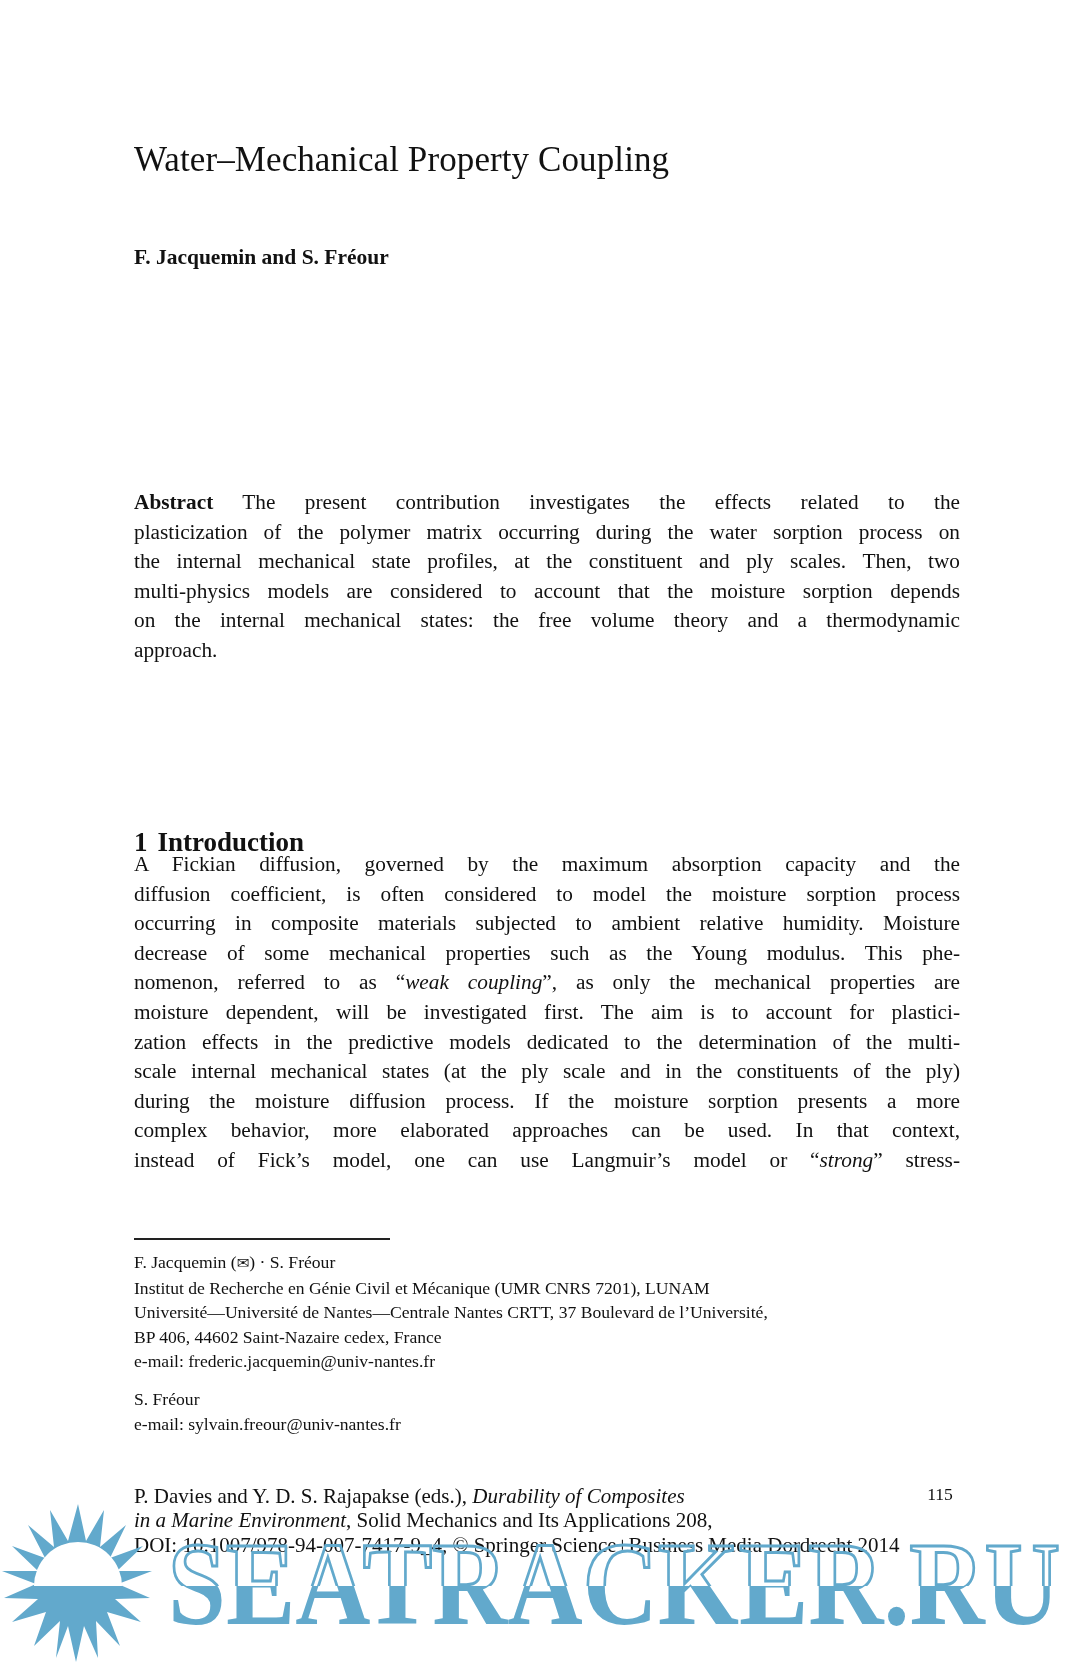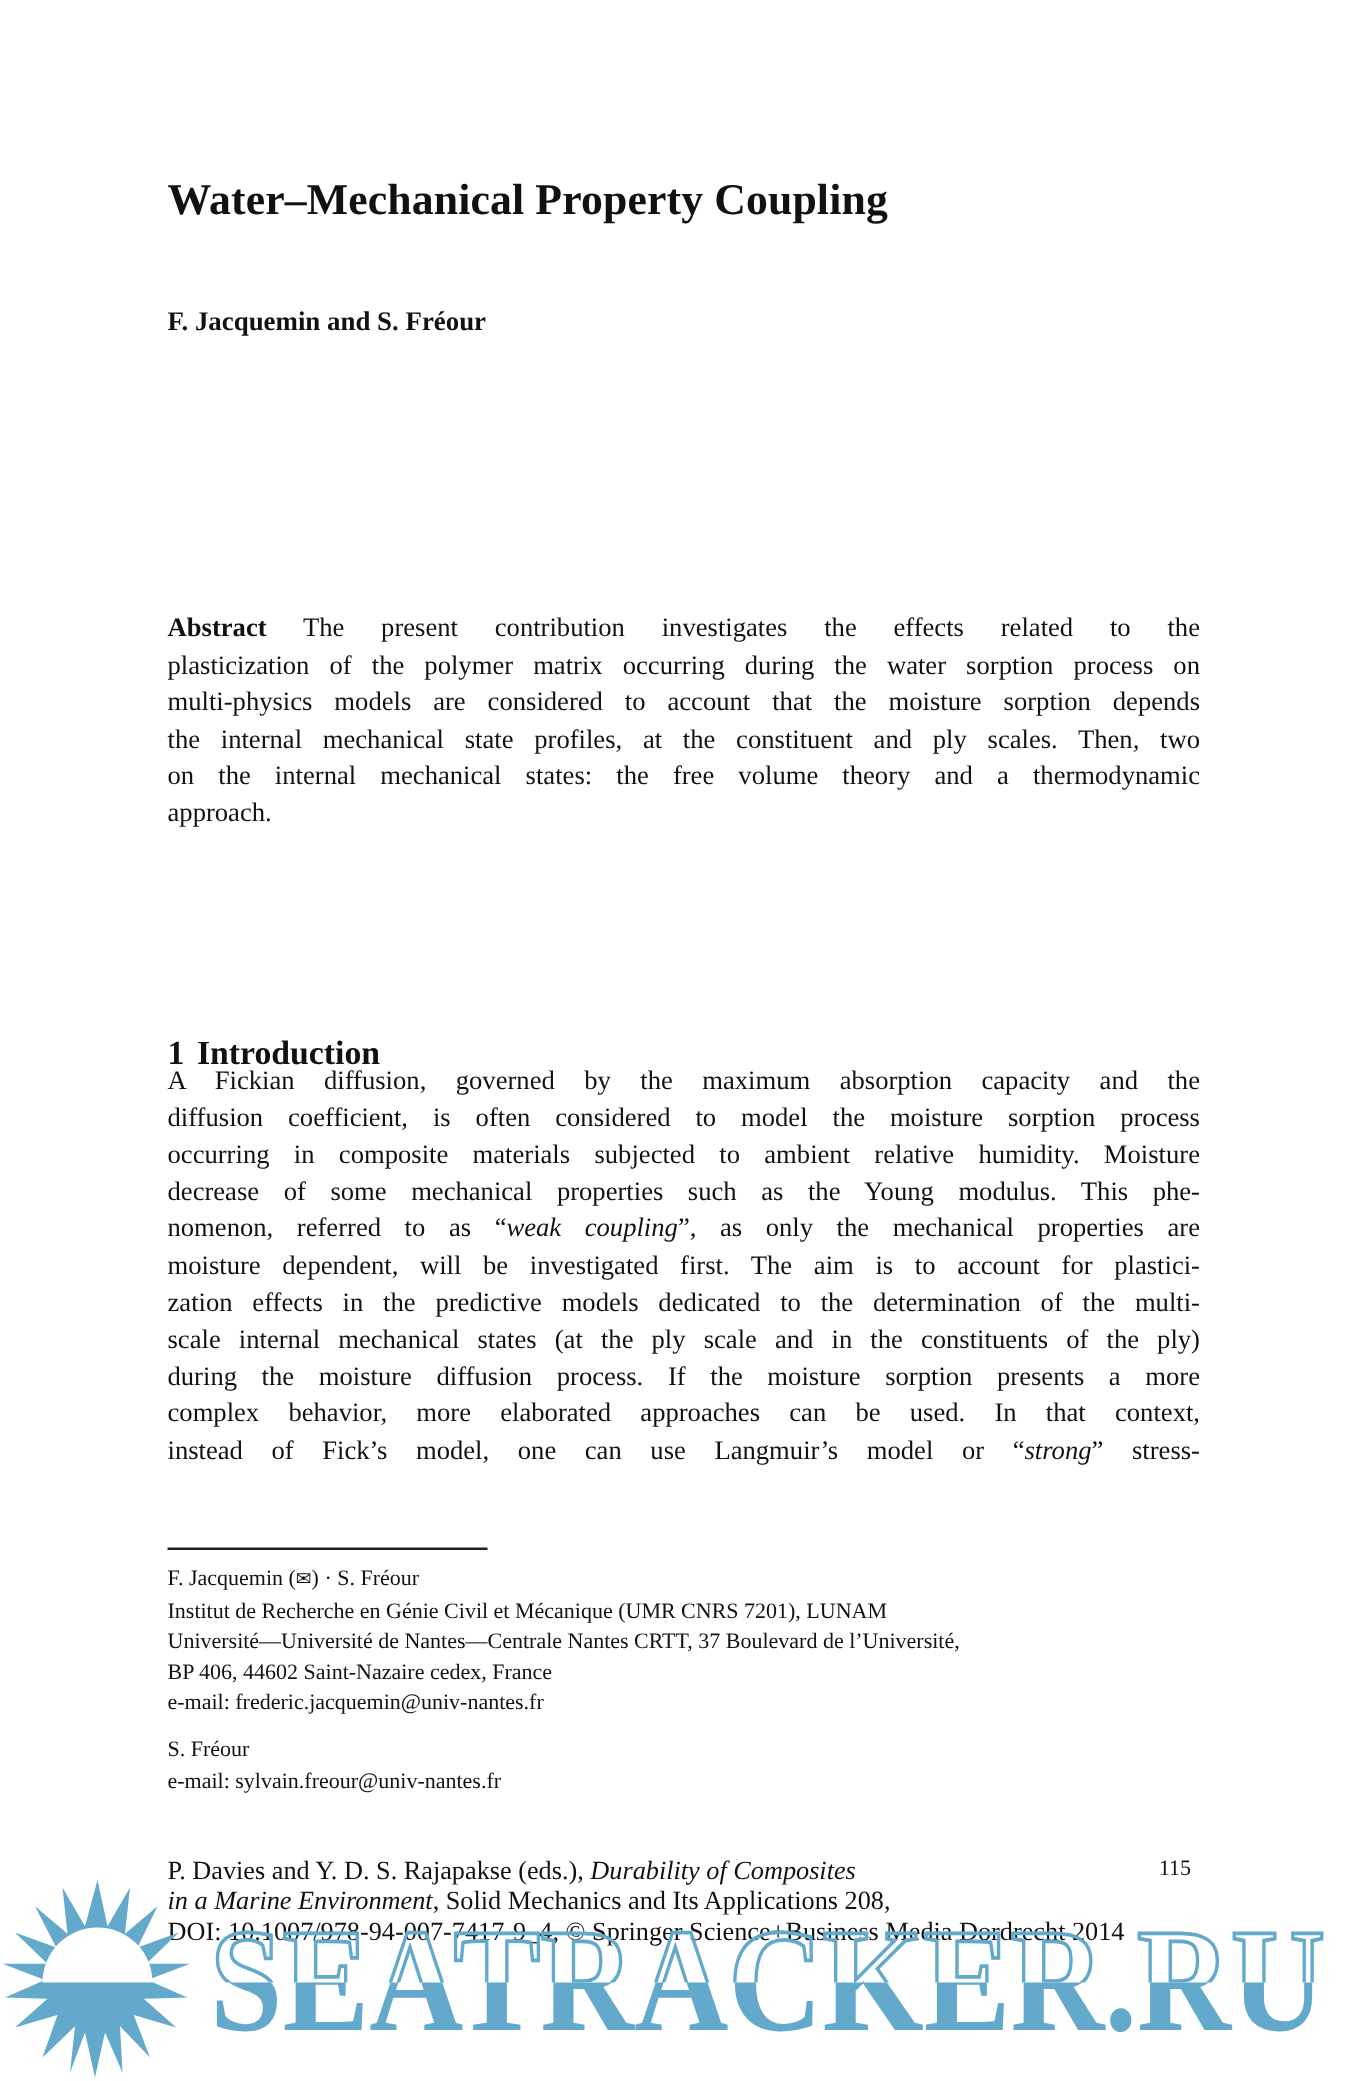--- a/index.html
+++ b/index.html
@@ -1,19 +1,19 @@
 <!DOCTYPE html>
 <html><head>
 <meta charset="utf-8">
 <style>
   html, body { margin:0; padding:0; background:#ffffff; }
   body { width:1080px; height:1665px; position:relative; overflow:hidden;
          font-family:"Liberation Serif", "DejaVu Serif", serif; color:#111; }
   .abs { position:absolute; }
-  .title { left:134px; top:140px; font-size:35px; font-weight:bold; letter-spacing:0.1px; white-space:nowrap; }
+  .title { left:134px; top:140px; font-size:35px; font-weight:normal; letter-spacing:0.1px; white-space:nowrap; }
   .authors { left:134px; top:245px; font-size:21.5px; font-weight:bold; white-space:nowrap; }
   .para { left:134px; width:826px; font-size:21.3px; line-height:29.6px; text-align:justify; }
   .abstract { top:488px; }
   .abstract .lbl { font-weight:bold; }
   .heading { left:134px; top:780px; font-size:27px; font-weight:bold; white-space:nowrap;margin-top:47px; }
   .heading .num { margin-right:10px; }
   .intro { top:850px; }
   .line { display:block; text-align:justify; text-align-last:justify; height:29.6px; white-space:nowrap; overflow:visible; }
   .line.last { text-align-last:left; }
   .fn-rule { left:134px; top:1238px; width:256px; height:2px; background:#222; }
@@ -28,22 +28,22 @@
 </style>
 </head>
 <body>
 
 <div class="abs title">Water–Mechanical Property Coupling</div>
 <div class="abs authors">F. Jacquemin and S. Fréour</div>
 
 <div class="abs para abstract">
   <span class="line"><span class="lbl">Abstract</span><span> The present contribution investigates the effects related to the</span></span>
   <span class="line">plasticization of the polymer matrix occurring during the water sorption process on</span>
+  <span class="line">the internal mechanical state profiles, at the constituent and ply scales. Then, two</span>
   <span class="line">multi-physics models are considered to account that the moisture sorption depends</span>
-  <span class="line">the internal mechanical state profiles, at the constituent and ply scales. Then, two</span>
   <span class="line">on the internal mechanical states: the free volume theory and a thermodynamic</span>
   <span class="line last">approach.</span>
 </div>
 
 <div class="abs heading">
   <span class="num">1</span><span>Introduction</span>
 </div>
 
 <div class="abs para intro">
   <span class="line">A Fickian diffusion, governed by the maximum absorption capacity and the</span>

